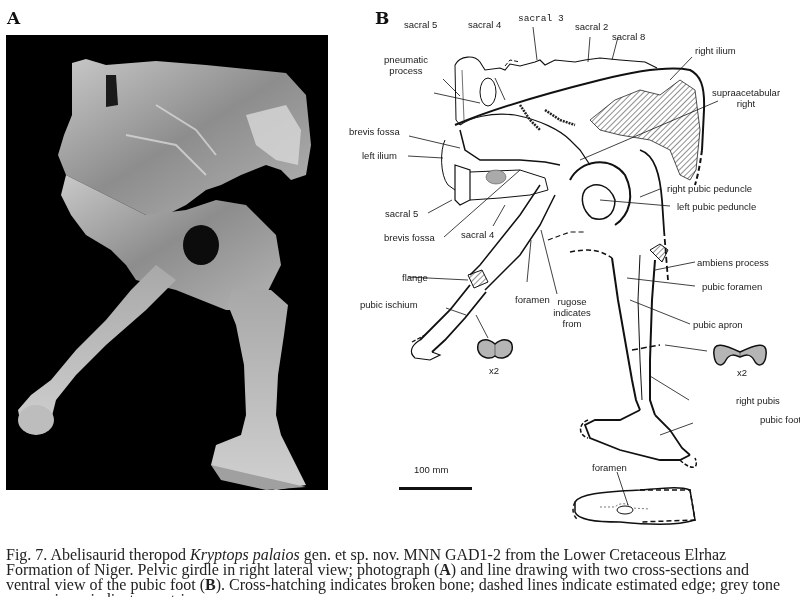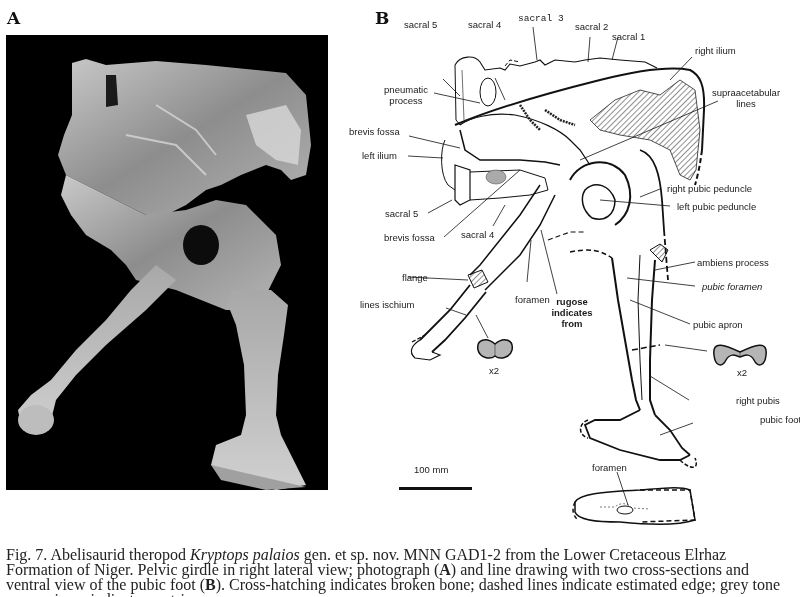--- a/index.html
+++ b/index.html
@@ -152,47 +152,47 @@
       <line x1="689" y1="400" x2="650" y2="376"></line>
       <line x1="693" y1="423" x2="660" y2="435"></line>
       <line x1="617" y1="472" x2="628" y2="505"></line>
     </g>
   </svg>
 
   <div class="lbl" style="left:64px;top:19px;">sacral 5</div>
   <div class="lbl" style="left:128px;top:19px;">sacral 4</div>
   <div class="lbl" style="left:178px;top:13px;font-family:Liberation Mono, monospace;">sacral 3</div>
   <div class="lbl" style="left:235px;top:21px;">sacral 2</div>
-  <div class="lbl" style="left:272px;top:31px;">sacral 1</div>
-  <div class="lbl c" style="left:36px;top:84px;width:60px;">
+  <div class="lbl" style="left:272px;top:31px;">sacral 8</div>
+  <div class="lbl c" style="left:36px;top:54px;width:60px;">
     <div>pneumatic</div>
     <div>process</div>
   </div>
   <div class="lbl" style="left:355px;top:45px;">right ilium</div>
   <div class="lbl c" style="left:366px;top:87px;width:80px;">
     <div>supraacetabular</div>
-    <div>lines</div>
+    <div>right</div>
   </div>
   <div class="lbl" style="left:9px;top:126px;">brevis fossa</div>
   <div class="lbl" style="left:22px;top:150px;">left ilium</div>
   <div class="lbl" style="left:327px;top:183px;">right pubic peduncle</div>
   <div class="lbl" style="left:337px;top:201px;">left pubic peduncle</div>
   <div class="lbl" style="left:45px;top:208px;">sacral 5</div>
   <div class="lbl" style="left:44px;top:232px;">brevis fossa</div>
   <div class="lbl" style="left:121px;top:229px;">sacral 4</div>
   <div class="lbl" style="left:357px;top:257px;">ambiens process</div>
   <div class="lbl" style="left:62px;top:272px;">flange</div>
-  <div class="lbl" style="left:362px;top:281px;font-style:italic;">pubic foramen</div>
+  <div class="lbl" style="left:362px;top:281px;">pubic foramen</div>
   <div class="lbl" style="left:175px;top:294px;">foramen</div>
-  <div class="lbl c" style="left:197px;top:296px;width:70px;font-weight:bold;">
+  <div class="lbl c" style="left:197px;top:296px;width:70px;">
     <div>rugose</div>
     <div>indicates</div>
     <div>from</div>
   </div>
-  <div class="lbl" style="left:20px;top:299px;">lines ischium</div>
+  <div class="lbl" style="left:20px;top:299px;">pubic ischium</div>
   <div class="lbl" style="left:353px;top:319px;">pubic apron</div>
   <div class="lbl" style="left:149px;top:365px;">x2</div>
   <div class="lbl" style="left:397px;top:367px;">x2</div>
   <div class="lbl" style="left:357px;top:395px;margin-left:39px;">right pubis</div>
   <div class="lbl" style="left:381px;top:414px;margin-left:39px;">pubic foot</div>
   <div class="lbl" style="left:252px;top:462px;">foramen</div>
   <div class="lbl" style="left:74px;top:464px;">100 mm</div>
 </div>
 
 <div class="caption"><span>Fig. 7. Abelisaurid theropod </span><i>Kryptops palaios</i><span> gen. et sp. nov. MNN GAD1-2 from the Lower Cretaceous Elrhaz Formation of Niger. Pelvic girdle in right lateral view; photograph (</span><b>A</b><span>) and line drawing with two cross-sections and ventral view of the pubic foot (</span><b>B</b><span>). Cross-hatching indicates broken bone; dashed lines indicate estimated edge; grey tone on specimen indicates matrix.</span></div>

